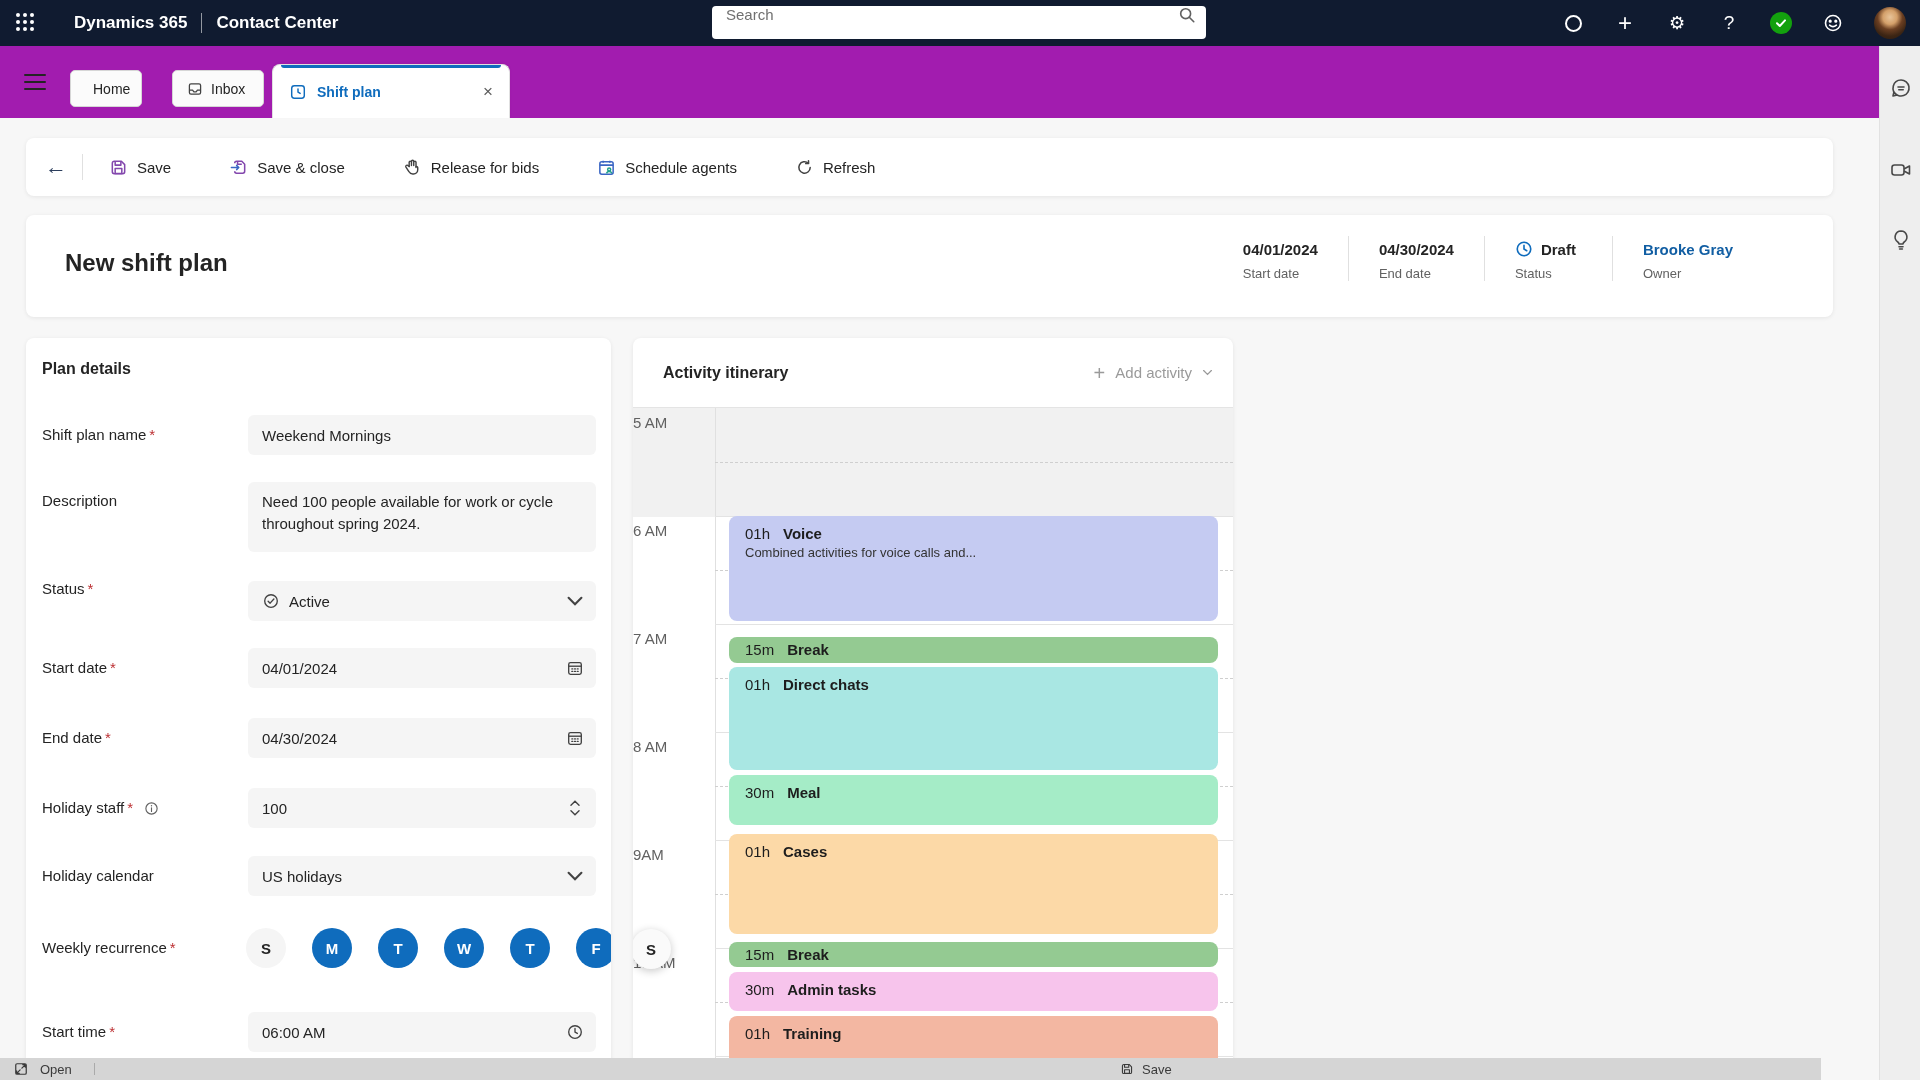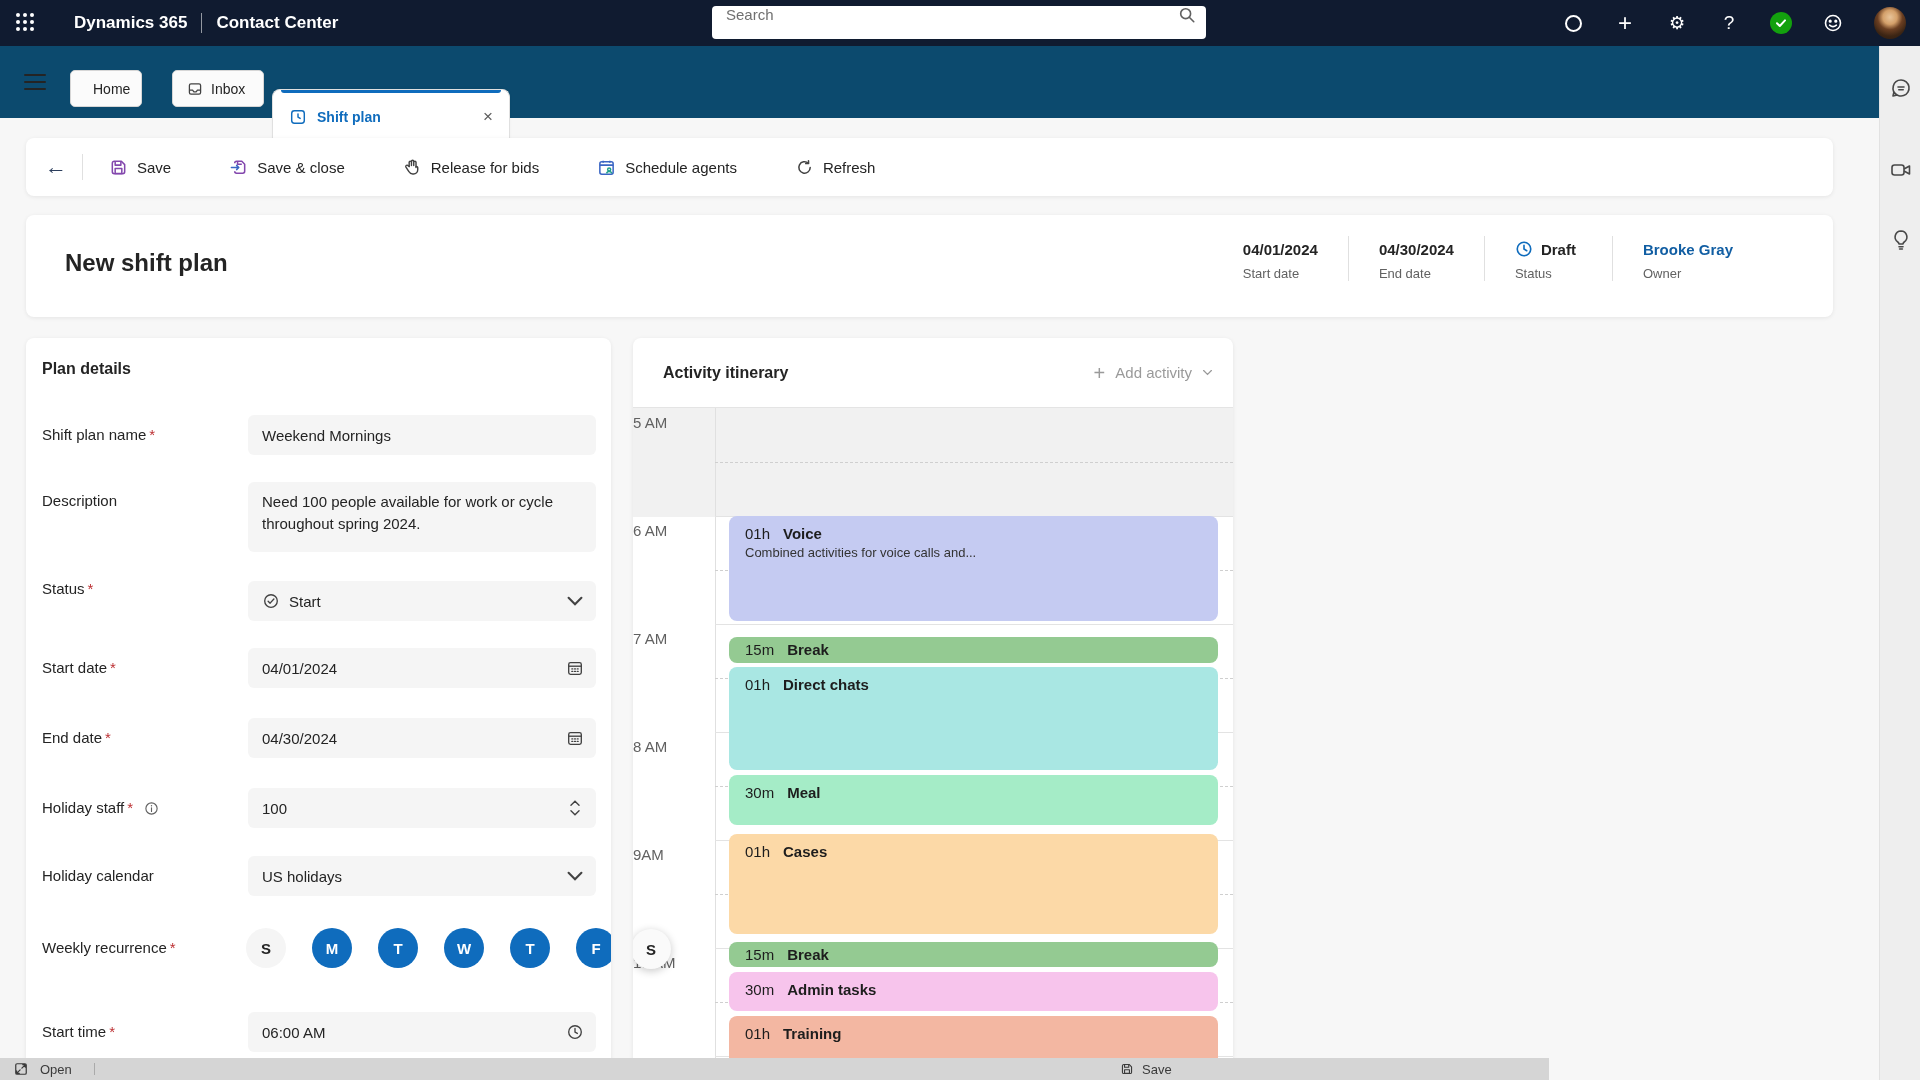--- a/index.html
+++ b/index.html
@@ -23,33 +23,33 @@
   .searchbox input::placeholder { color:#707070; }
   .topicons { position:absolute; right:0; top:0; height:46px; display:flex; align-items:center; gap:30px; padding-right:14px; }
   .ticon { width:22px; height:22px; display:flex; align-items:center; justify-content:center;
     color:#fff; font-size:18px; cursor:pointer; }
   .ring { width:17px; height:17px; border:2px solid #fff; border-radius:50%; }
   .presence { width:22px; height:22px; border-radius:50%; background:var(--green,#13a10e); display:flex; align-items:center; justify-content:center; }
   .avatar { width:32px; height:32px; border-radius:50%; cursor:pointer;
     background: radial-gradient(circle at 50% 32%, #e8c49a 0%, #d4a06a 26%, #6b3f22 46%, #3c2514 70%, #2a1a10 100%); }
 
   
-  .tabstrip { position:absolute; left:0; top:46px; width:1920px; height:72px; background:#0c4a6e; }
+  .tabstrip { position:absolute; left:0; top:46px; width:1920px; height:72px; background:#a21caf; }
   .hamburger { position:absolute; left:24px; top:28px; width:22px; height:16px; display:flex;
     flex-direction:column; justify-content:space-between; cursor:pointer; }
   .hamburger span { height:2px; background:#242424; border-radius:1px; }
   .navtab { position:absolute; top:24px; height:37px; background:#fbfbfb; border:1px solid #d6d6d6;
     border-radius:5px; display:flex; align-items:center; gap:8px; padding:0 14px; font-size:14px;
     color:#242424; cursor:pointer; }
   .navtab svg { width:16px; height:16px; }
   .tab-home { left:70px; width:72px; }
   .tab-inbox { left:172px; width:92px; }
   .activetab { position:absolute; left:272px; top:18px; width:238px; height:54px; background:#fff;
     border:1px solid #e0e0e0; border-bottom:none; border-radius:8px 8px 0 0; display:flex; align-items:center;
-    padding:12px 16px; gap:10px; cursor:pointer; box-shadow:0 -1px 3px rgba(0,0,0,.04);margin-top:25px; }
+    padding:12px 16px; gap:10px; cursor:pointer; box-shadow:0 -1px 3px rgba(0,0,0,.04); }
   .activetab::before { content:""; position:absolute; left:8px; right:8px; top:0; height:3px;
     background:var(--accent,#0f6cbd); border-radius:0 0 3px 3px; }
   .activetab .tlabel { color:var(--accent,#0f6cbd); font-size:14px; font-weight:700; flex:1; }
   .tabclose { color:#5c5c5c; font-size:17px; line-height:1; cursor:pointer; }
 
   
   .card { position:absolute; background:#fff; border-radius:8px; box-shadow:0 1px 4px rgba(0,0,0,.08); }
 
   
   .toolbar { left:26px; top:138px; width:1807px; height:58px; display:flex; align-items:center; padding:0 10px; }
@@ -108,21 +108,21 @@
   .s-overlay { position:absolute; left:-2px; top:591px; width:40px; height:40px; border-radius:50%;
     background:#fafafa; box-shadow:0 2px 8px rgba(0,0,0,.22); display:flex; align-items:center;
     justify-content:center; font-size:15px; font-weight:600; color:#242424; z-index:5; cursor:pointer; }
 
   
   .rightstrip { position:absolute; right:0; top:46px; width:41px; height:1034px; background:#eeeeee;
     border-left:1px solid #e2e2e2; z-index:40; }
   .rsicon { position:absolute; left:9px; width:24px; height:24px; color:#484848; cursor:pointer; }
 
   
-  .bottombar { position:absolute; left:0; bottom:0; width:1549px; height:22px; background:#d5d5d5;
+  .bottombar { position:absolute; left:0; bottom:0; width:1821px; height:22px; background:#d5d5d5;
     display:flex; align-items:center; font-size:13px; color:#3a3a3a; z-index:45; }
   .bb-open { display:flex; align-items:center; gap:12px; margin-left:14px; cursor:pointer; }
   .bb-sep { width:1px; height:12px; background:#aaa; margin-left:22px; }
   .bb-save { position:absolute; left:1120px; display:flex; align-items:center; gap:8px; cursor:pointer; }
 </style>
 </head>
 <body>
 
 <div class="topbar">
   <div class="waffle">
@@ -295,21 +295,21 @@
   </div>
 
   <div class="flabel" style="top:242px;text-align:center;">
     <span>Status</span><span class="req">*</span>
   </div>
   <div class="fbox" style="top:243px;">
     <svg class="lead" viewBox="0 0 20 20" fill="none" stroke="#424242" stroke-width="1.5">
       <circle cx="10" cy="10" r="7"></circle>
         <path d="M6.8 10.2 L9 12.4 L13.2 7.8" stroke-linecap="round" stroke-linejoin="round"></path>
     </svg>
-    <span class="val">Start</span>
+    <span class="val">Active</span>
     <svg viewBox="0 0 14 9" fill="none" stroke="#424242" stroke-width="1.6" stroke-linecap="round">
         <path d="M2 2 L7 7 L12 2"></path>
       </svg>
   </div>
 
   <div class="flabel" style="top:321px;">
     <span>Start date</span><span class="req">*</span>
   </div>
   <div class="fbox" style="top:310px;">
     <span class="val">04/01/2024</span>

